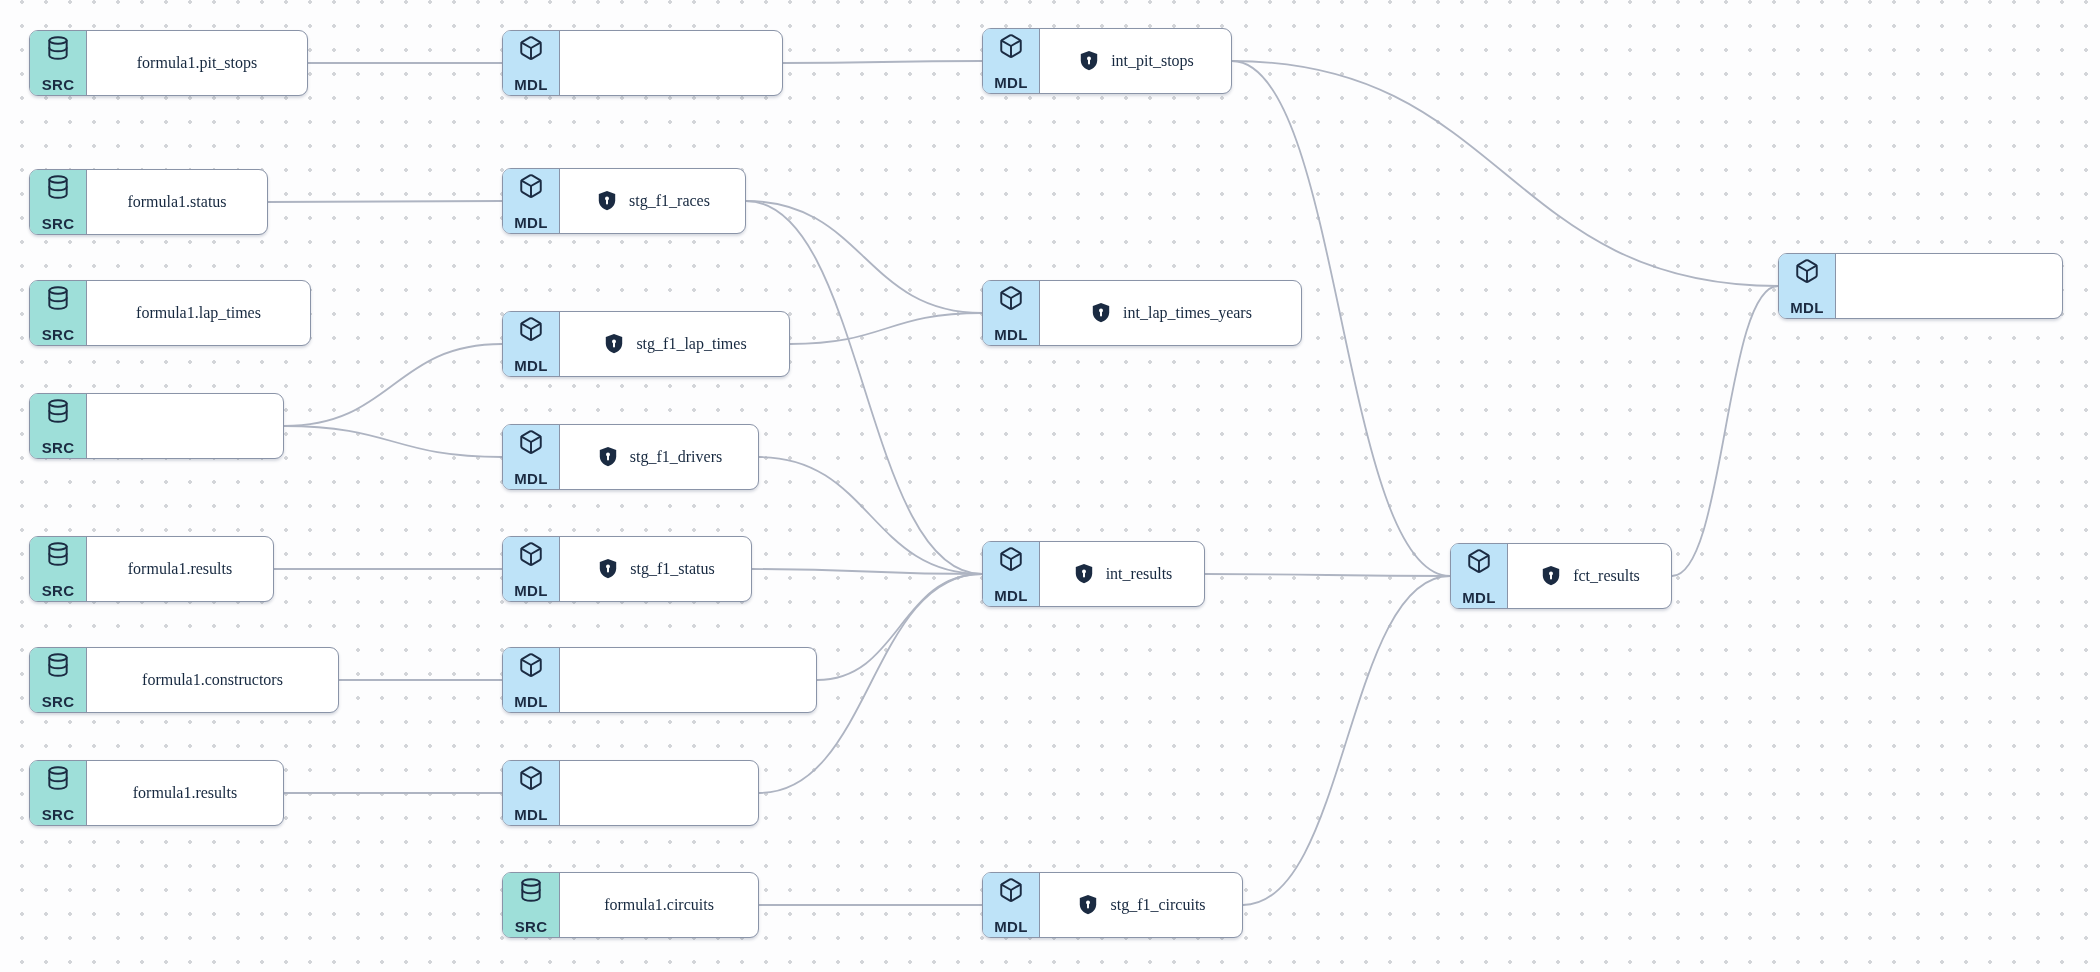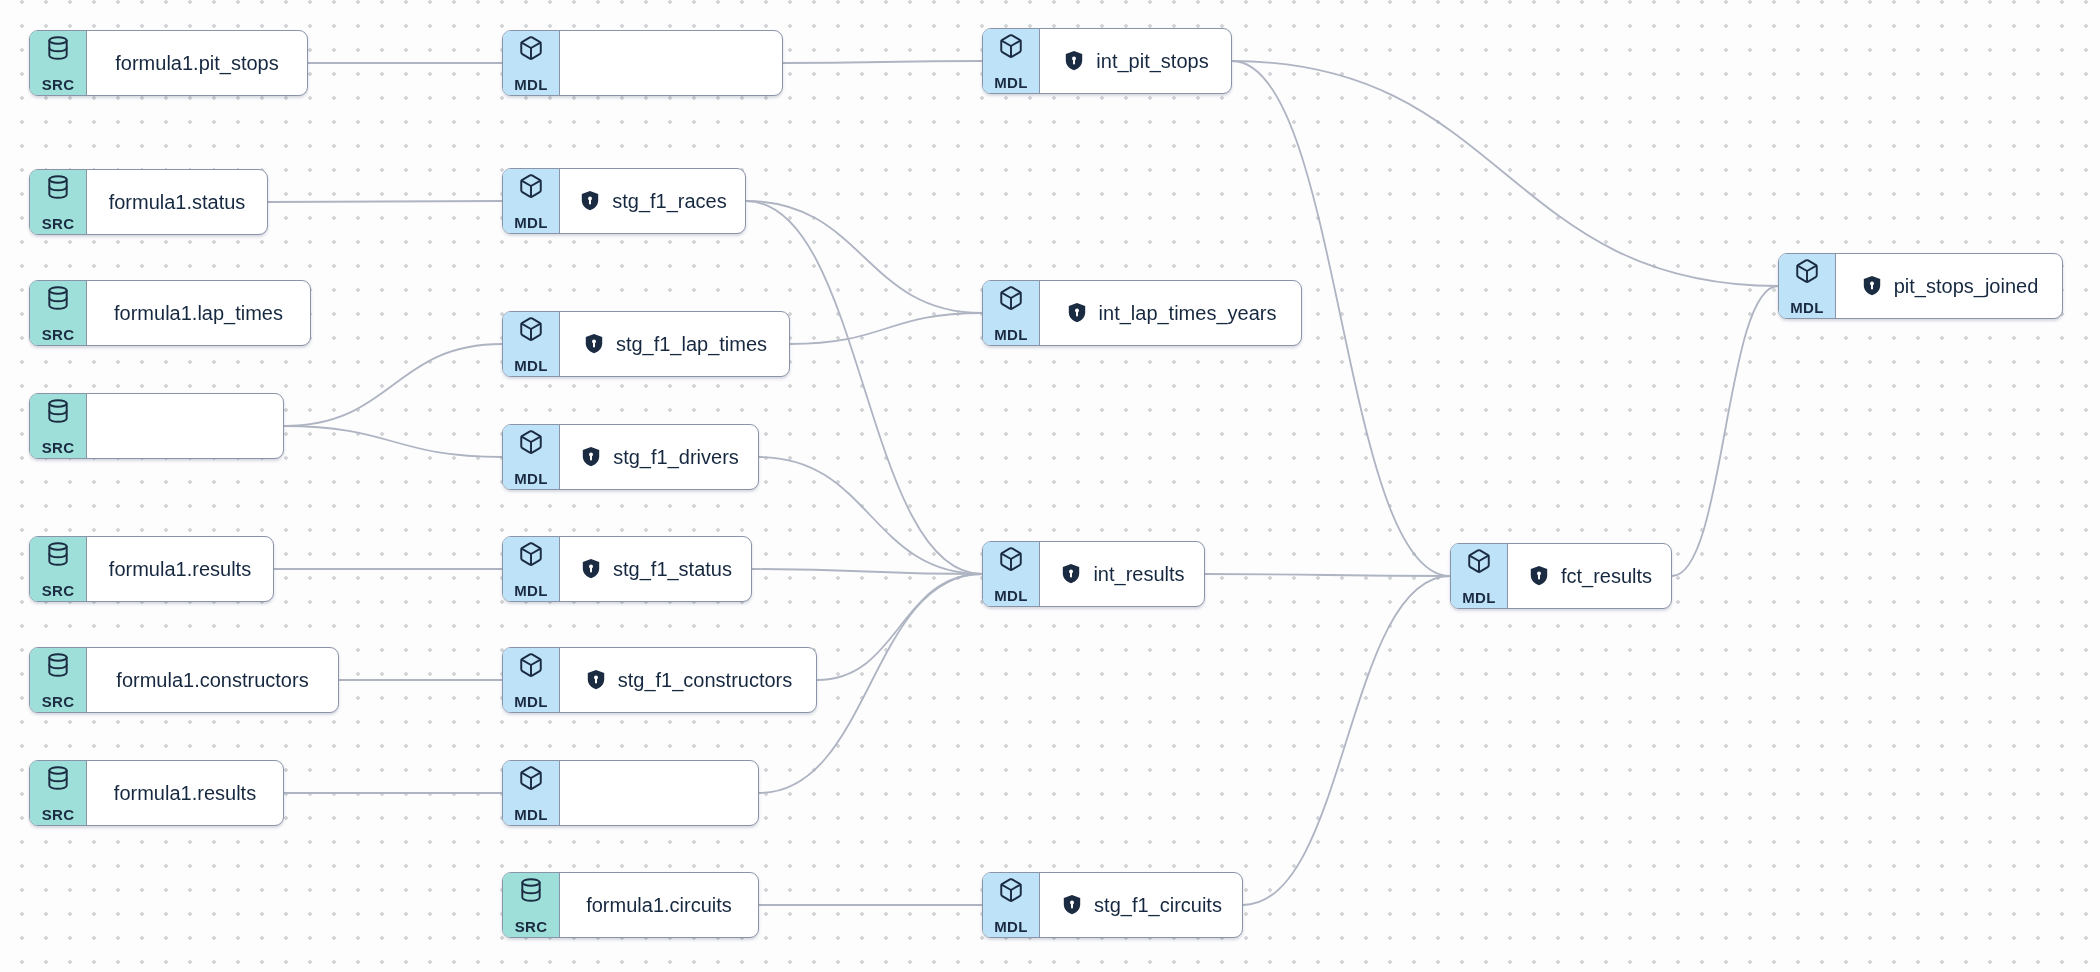--- a/index.html
+++ b/index.html
@@ -33,21 +33,21 @@
     gap:16px;
   }
   .badge-label{
     font-size:15px;font-weight:600;letter-spacing:.3px;color:#1b2b42;line-height:1;
   }
   .badge .bicon{display:flex;align-items:center;justify-content:center;}
   .body{
     flex:1;display:flex;align-items:center;justify-content:center;
     gap:10px;padding:0 18px;white-space:nowrap;
   }
-  .node-label{font-size:20px;font-weight:500;color:#16283f;}
+  .node-label{font-size:16px;font-weight:500;color:#16283f;font-family:Liberation Serif, serif;}
   .shield{display:flex;align-items:center;}
 </style>
 </head>
 <body>
 
 <div class="canvas">
   <svg id="edge-layer" xmlns="http://www.w3.org/2000/svg" width="2100" height="972">
       <path d="M308,63 C405,63 405,63 502,63" stroke="#aeb4c2"></path>
       <path d="M268,202 C385,202 385,201 502,201" stroke="#aeb4c2"></path>
       <path d="M284,426 C393,426 393,344 502,344" stroke="#aeb4c2"></path>
@@ -292,30 +292,20 @@
         <div class="badge" style="background:#bee3f8">
           <span class="bicon">
             <svg width="26" height="26" viewBox="0 0 24 24" fill="none" stroke="#1b2b42" stroke-width="1.8" stroke-linecap="round" stroke-linejoin="round">
               <path d="M21 16V8a2 2 0 0 0-1-1.73l-7-4a2 2 0 0 0-2 0l-7 4A2 2 0 0 0 3 8v8a2 2 0 0 0 1 1.73l7 4a2 2 0 0 0 2 0l7-4A2 2 0 0 0 21 16z"></path>
               <polyline points="3.3 7 12 12 20.7 7"></polyline>
               <line x1="12" y1="22" x2="12" y2="12"></line>
             </svg>
           </span>
           <span class="badge-label">MDL</span>
         </div>
-        <div class="body">
-          <span class="shield">
-            <svg width="24" height="24" viewBox="0 0 24 24">
-              <path d="M12 2l8.2 3.1v6.1c0 4.9-3.5 8.5-8.2 10-4.7-1.5-8.2-5.1-8.2-10V5.1z" fill="#1b2b42"></path>
-              <circle cx="12" cy="9.6" r="2" fill="#ffffff"></circle>
-              <path d="M12 10.6v3.8" stroke="#ffffff" stroke-width="2" stroke-linecap="round"></path>
-            </svg>
-          </span>
-          <span class="node-label">stg_f1_constructors</span>
-        </div>
       </div>
       <div class="node" style="left: 502px; top: 760px; width: 257px;">
         <div class="badge" style="background:#bee3f8">
           <span class="bicon">
             <svg width="26" height="26" viewBox="0 0 24 24" fill="none" stroke="#1b2b42" stroke-width="1.8" stroke-linecap="round" stroke-linejoin="round">
               <path d="M21 16V8a2 2 0 0 0-1-1.73l-7-4a2 2 0 0 0-2 0l-7 4A2 2 0 0 0 3 8v8a2 2 0 0 0 1 1.73l7 4a2 2 0 0 0 2 0l7-4A2 2 0 0 0 21 16z"></path>
               <polyline points="3.3 7 12 12 20.7 7"></polyline>
               <line x1="12" y1="22" x2="12" y2="12"></line>
             </svg>
           </span>
@@ -435,26 +425,16 @@
       <div class="node" style="left: 1778px; top: 253px; width: 285px;">
         <div class="badge" style="background:#bee3f8">
           <span class="bicon">
             <svg width="26" height="26" viewBox="0 0 24 24" fill="none" stroke="#1b2b42" stroke-width="1.8" stroke-linecap="round" stroke-linejoin="round">
               <path d="M21 16V8a2 2 0 0 0-1-1.73l-7-4a2 2 0 0 0-2 0l-7 4A2 2 0 0 0 3 8v8a2 2 0 0 0 1 1.73l7 4a2 2 0 0 0 2 0l7-4A2 2 0 0 0 21 16z"></path>
               <polyline points="3.3 7 12 12 20.7 7"></polyline>
               <line x1="12" y1="22" x2="12" y2="12"></line>
             </svg>
           </span>
           <span class="badge-label">MDL</span>
-        </div>
-        <div class="body">
-          <span class="shield">
-            <svg width="24" height="24" viewBox="0 0 24 24">
-              <path d="M12 2l8.2 3.1v6.1c0 4.9-3.5 8.5-8.2 10-4.7-1.5-8.2-5.1-8.2-10V5.1z" fill="#1b2b42"></path>
-              <circle cx="12" cy="9.6" r="2" fill="#ffffff"></circle>
-              <path d="M12 10.6v3.8" stroke="#ffffff" stroke-width="2" stroke-linecap="round"></path>
-            </svg>
-          </span>
-          <span class="node-label">pit_stops_joined</span>
         </div>
       </div>
     </div>
 </div>
 
 </body></html>

